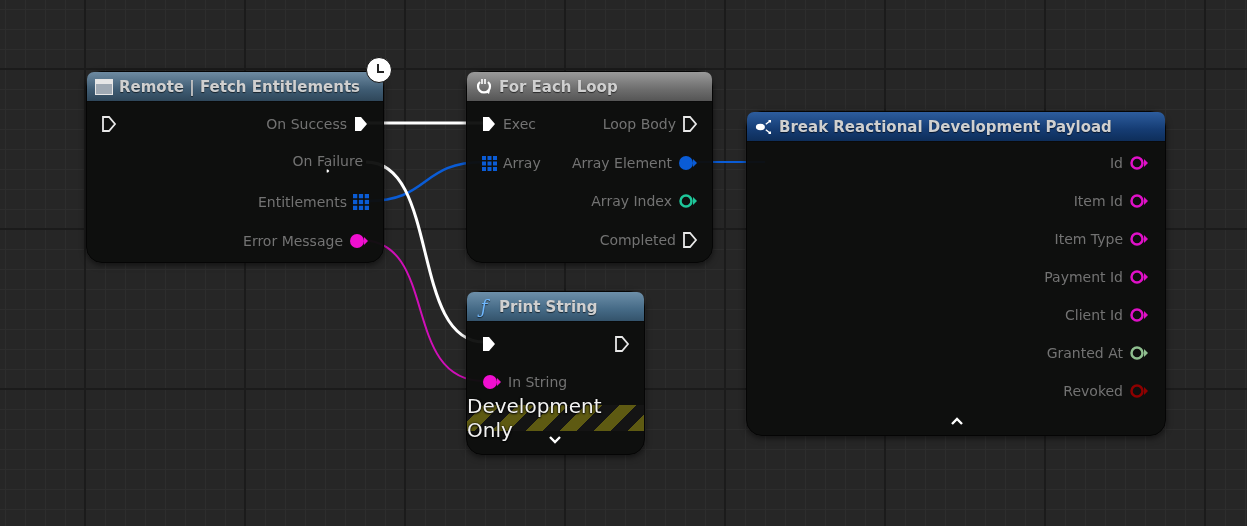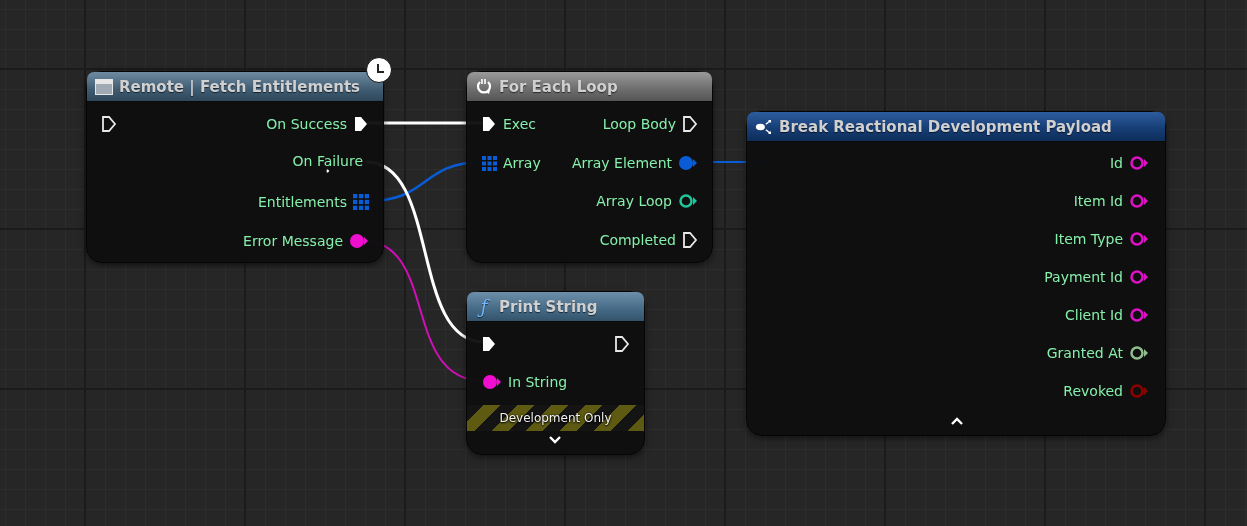--- a/index.html
+++ b/index.html
@@ -26,33 +26,33 @@
     height:30px; border-radius:7px 7px 0 0; display:flex; align-items:center;
     padding-left:8px; font-weight:bold; font-size:15px; color:#d0d0d0;
     border-bottom:1px solid #0a0a0a; box-sizing:border-box;
     text-shadow:0 1px 1px rgba(0,0,0,0.6);
   }
   .hdr-remote { background:linear-gradient(to bottom,#6e8ba2 0%,#3f5c73 60%,#2f475a 100%); }
   .hdr-loop { background:linear-gradient(to bottom,#9a9a9a 0%,#6d6d6d 60%,#555 100%); }
   .hdr-break { background:linear-gradient(to bottom,#2d5d9e 0%,#153c73 60%,#0e2e5a 100%); }
   .hdr-print { background:linear-gradient(to bottom,#6d8fa9 0%,#456a86 60%,#34536b 100%); }
   .hdr-icon { width:18px; height:18px; margin-right:6px; display:inline-flex; align-items:center; justify-content:center; }
-  .pin-row { position:absolute; display:flex; align-items:center; font-size:14px; color:#86efac; height:20px; white-space:nowrap; }
+  .pin-row { position:absolute; display:flex; align-items:center; font-size:14px; color:#737373; height:20px; white-space:nowrap; }
   .pin-row.right { justify-content:flex-end; }
   .pin { display:inline-block; }
   .lbl { padding:0 6px; }
   .clock {
     position:absolute; left:366px; top:57px; width:26px; height:26px; border-radius:50%;
     background:#fff; border:1px solid #111; box-sizing:border-box;
   }
   .dev-banner {
     position:absolute; left:0; right:0; top:113px; height:26px;
     background: repeating-linear-gradient(-45deg, #5e5a12 0 12px, #141414 12px 24px);
     display:flex; align-items:center; justify-content:center;
-    font-size:12px; color:#f2f2f2; text-shadow:0 1px 2px #000, 0 0 2px #000;
+    font-size:20px; color:#f2f2f2; text-shadow:0 1px 2px #000, 0 0 2px #000;
   }
   .chev { position:absolute; display:flex; justify-content:center; }
 </style>
 </head>
 <body>
 
 <svg class="wires">
   <path d="M366,123 L484,123" stroke="#ffffff" stroke-width="3" fill="none"></path>
   <path d="M368,201 C430,201 420,162 484,162" stroke="#0a5cd6" stroke-width="2.5" fill="none"></path>
   <path d="M690,162 L765,162" stroke="#0a5cd6" stroke-width="2" fill="none"></path>
@@ -157,21 +157,21 @@
       </svg>
   </div>
   <div class="pin-row right" style="right:14px; top:81px;">
     <span class="lbl">Array Element</span>
     <svg class="pin" width="20" height="16" viewBox="0 0 20 16">
         <circle cx="8" cy="8" r="7" fill="#0a5cd6"></circle>
         <path d="M15,4 L19,8 L15,12 Z" fill="#0a5cd6"></path>
       </svg>
   </div>
   <div class="pin-row right" style="right:14px; top:119px;">
-    <span class="lbl">Array Loop</span>
+    <span class="lbl">Array Index</span>
     <svg class="pin" width="20" height="16" viewBox="0 0 20 16">
         <circle cx="8" cy="8" r="5.5" fill="none" stroke="#1ec79a" stroke-width="2.5"></circle>
         <path d="M15,4 L19,8 L15,12 Z" fill="#1ec79a"></path>
       </svg>
   </div>
   <div class="pin-row right" style="right:14px; top:158px;">
     <span class="lbl">Completed</span>
     <svg class="pin" width="16" height="18" viewBox="0 0 16 18">
         <path d="M2,2 H8 L14,9 L8,16 H2 Z" fill="none" stroke="#e8e8e8" stroke-width="1.8"></path>
       </svg>

